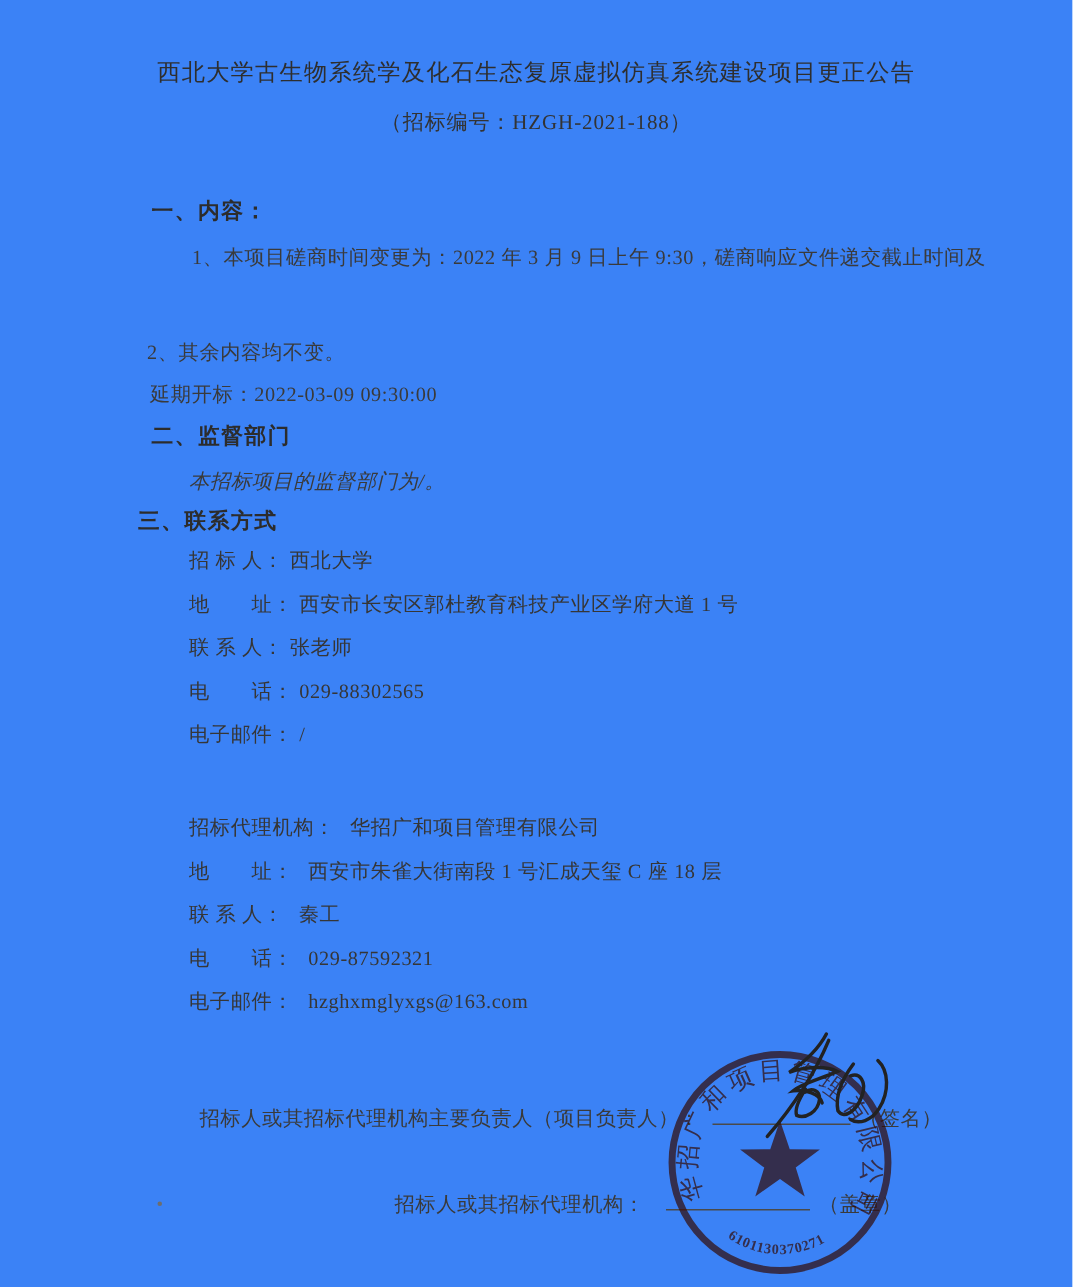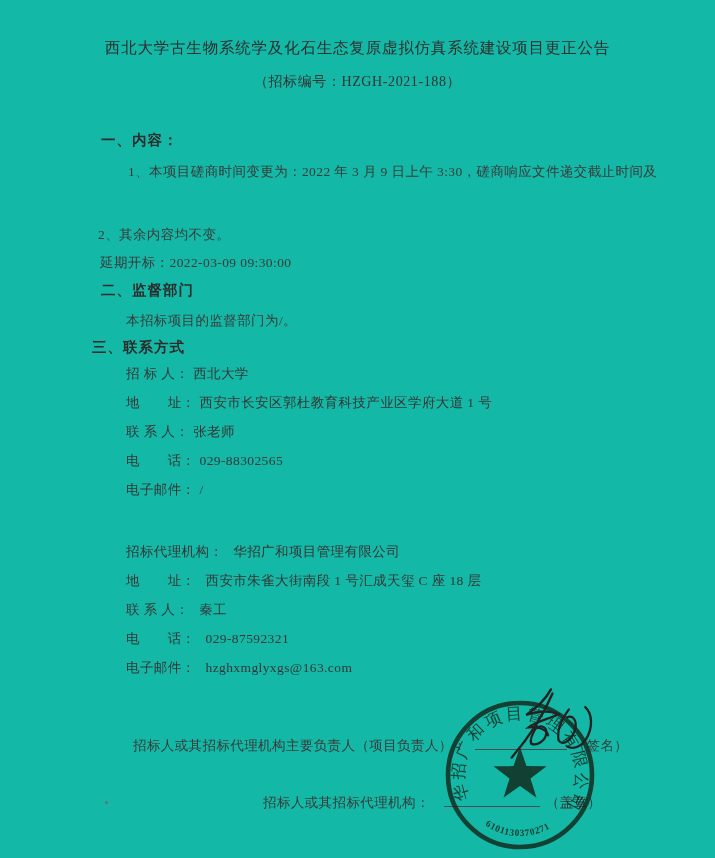--- a/index.html
+++ b/index.html
@@ -1,20 +1,20 @@
 <!DOCTYPE html>
 <html><head>
 <meta charset="utf-8">
 <style>
   * { margin:0; padding:0; box-sizing:border-box; }
   html,body { background:#ffffff; }
   .page {
     position:relative;
     width:715px; height:858px;
-    background:#14b8a6;
+    background:#3b82f6;
     font-family:"Liberation Serif","DejaVu Serif",serif;
     color:#363636;
     font-size:13.5px;
     letter-spacing:0.4px;
     overflow:hidden;
   }
   .abs { position:absolute; white-space:nowrap; }
   .center { left:0; right:0; text-align:center; }
   .doc-title { font-size:15.5px; color:#2e2e2e; letter-spacing:0.8px; }
   .doc-subtitle { font-size:14px; color:#333; letter-spacing:0.6px; }
@@ -39,26 +39,26 @@
 </style>
 </head>
 <body>
 
 <div class="page">
 
   <div class="abs center doc-title" style="top:38px;">西北大学古生物系统学及化石生态复原虚拟仿真系统建设项目更正公告</div>
   <div class="abs center doc-subtitle" style="top:73px;">（招标编号：HZGH-2021-188）</div>
 
   <div class="abs heading" style="left:101px; top:131px;">一、内容：</div>
-  <div class="abs bodyline" style="left:128px; top:163px;">1、本项目磋商时间变更为：2022 年 3 月 9 日上午 3:30，磋商响应文件递交截止时间及</div>
+  <div class="abs bodyline" style="left:128px; top:163px;">1、本项目磋商时间变更为：2022 年 3 月 9 日上午 9:30，磋商响应文件递交截止时间及</div>
   <div class="abs bodyline" style="left:98px; top:226px;">2、其余内容均不变。</div>
   <div class="abs bodyline" style="left:100px; top:254px;">延期开标：2022-03-09 09:30:00</div>
 
   <div class="abs heading" style="left:101px; top:281px;">二、监督部门</div>
-  <div class="abs bodyline" style="left:126px; top:312px;">本招标项目的监督部门为/。</div>
+  <div class="abs bodyline" style="left:126px; top:312px;font-style:italic;">本招标项目的监督部门为/。</div>
 
   <div class="abs heading" style="left:92px; top:338px;">三、联系方式</div>
 
   <div class="abs contact-block" style="left:126px; top:359px;">
     <div class="row">
       <span class="lbl">招 标 人：</span><span class="val">西北大学</span>
     </div>
     <div class="row">
       <span class="lbl">地　　址：</span><span class="val">西安市长安区郭杜教育科技产业区学府大道 1 号</span>
     </div>

